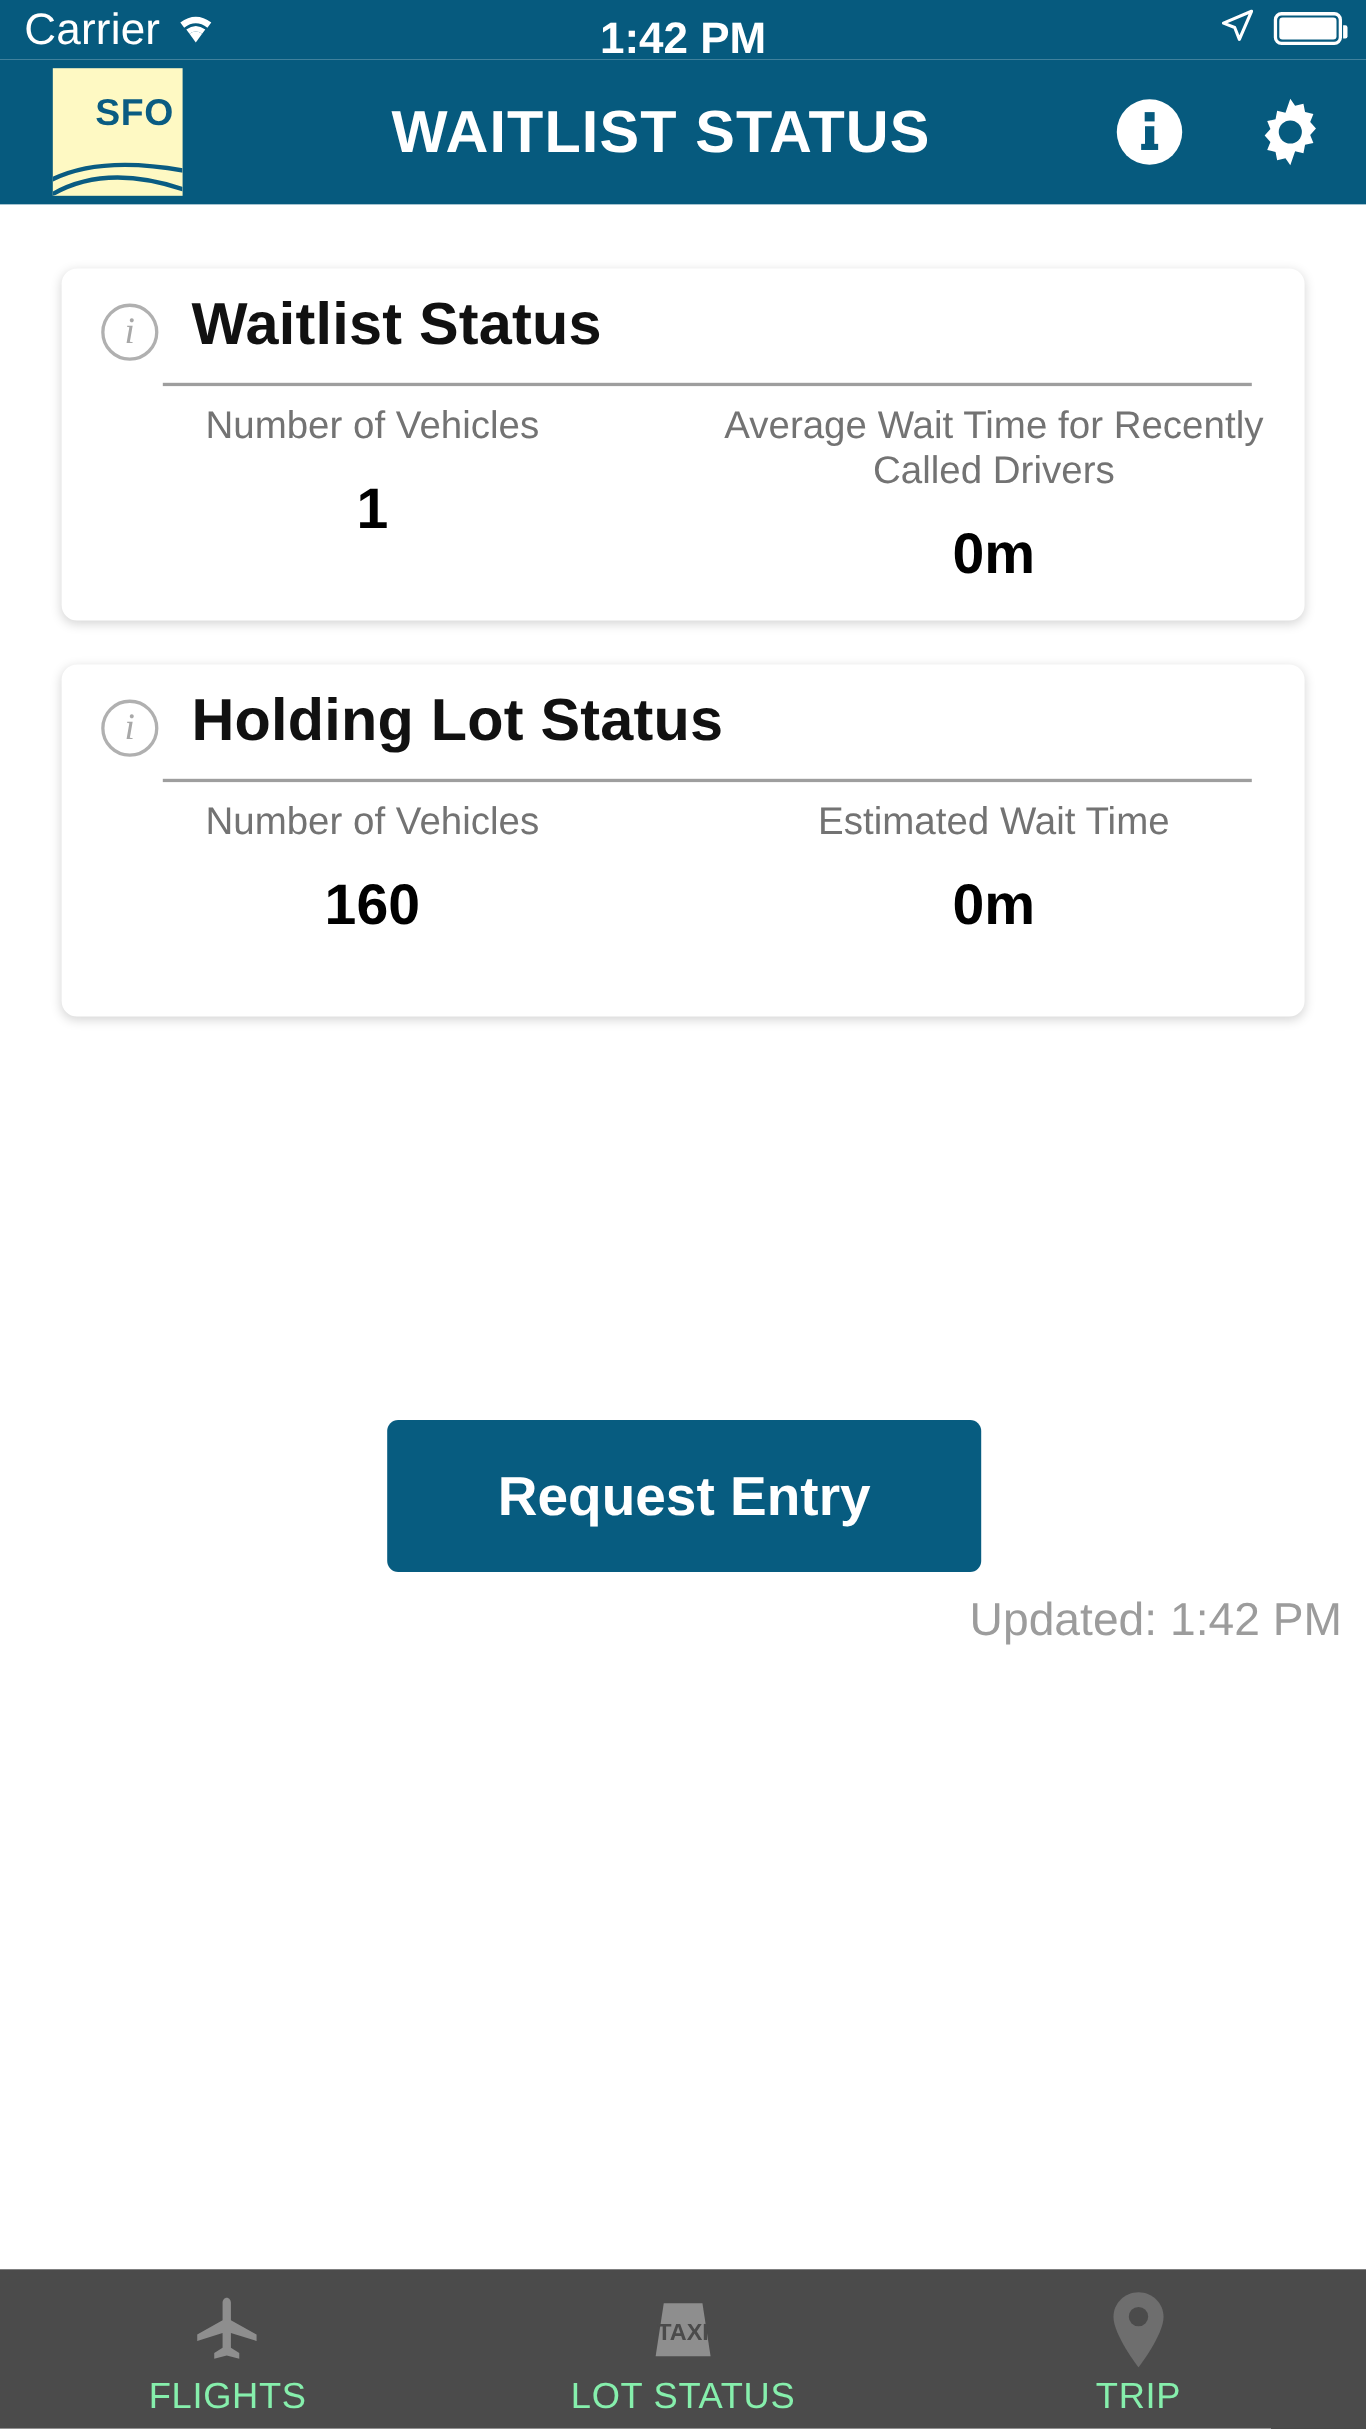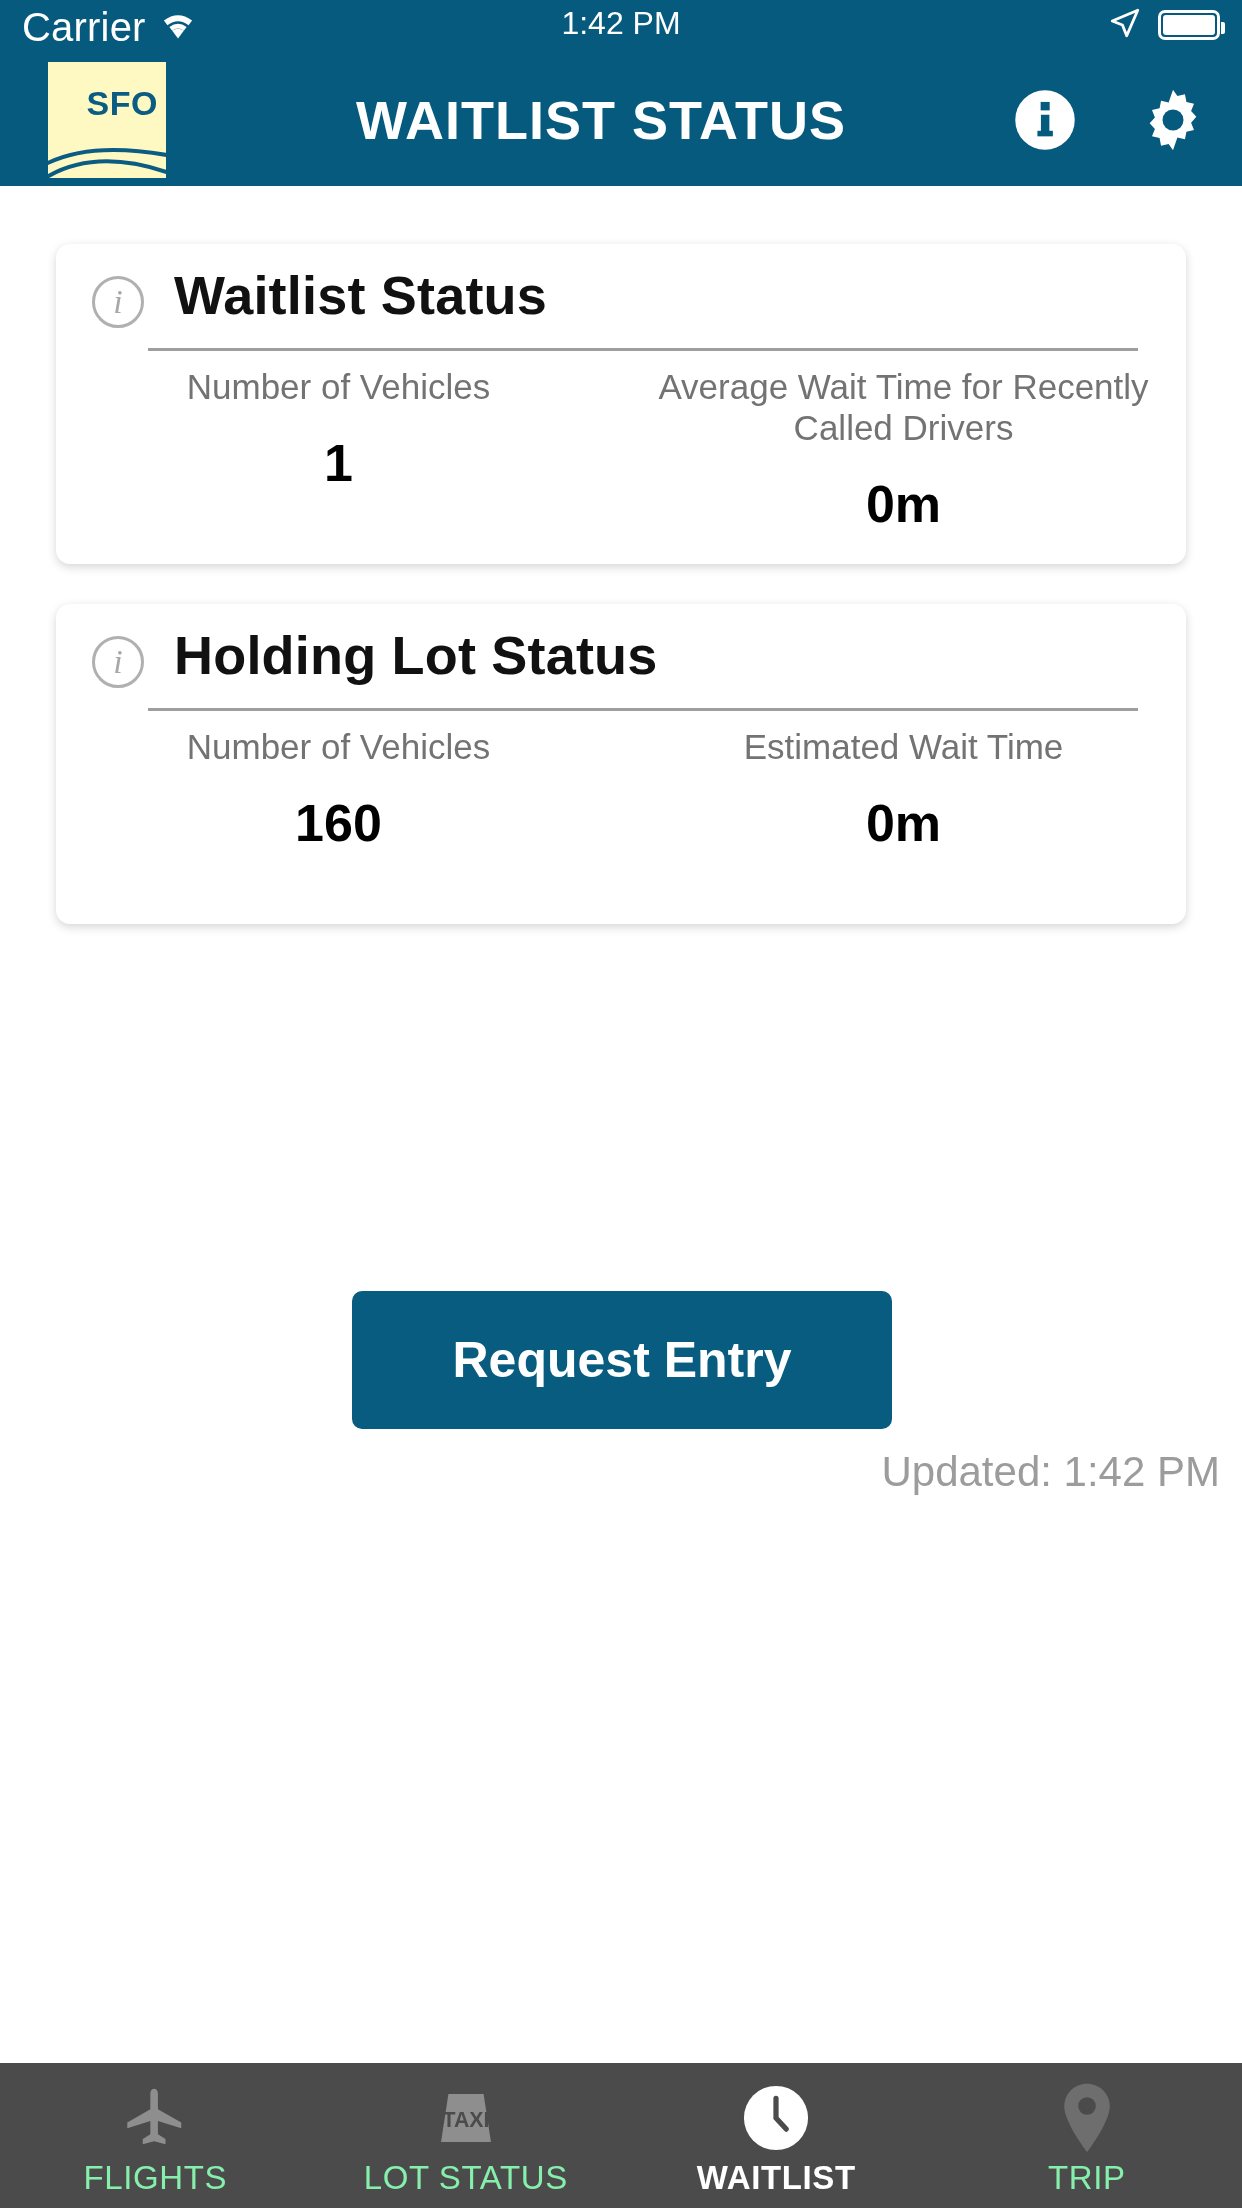--- a/index.html
+++ b/index.html
@@ -15,22 +15,22 @@
   .statusbar {
     position:absolute; top:0; left:0; width:1242px; height:54px;
     background:#065A7E; color:#ffffff;
   }
   .sb-left {
     position:absolute; left:22px; top:4px;
     display:flex; align-items:center; gap:12px;
   }
   .sb-carrier { font-size:40px; letter-spacing:0.2px; line-height:46px; }
   .sb-center {
-    position:absolute; left:0; top:0; width:1242px; text-align:center;
-    font-size:32px; font-weight:400; line-height:46px;
+    position:absolute; left:0; top:12px; width:1242px; text-align:center;
+    font-size:40px; font-weight:700; line-height:46px;
   }
   .sb-right {
     position:absolute; right:22px; top:6px;
     display:flex; align-items:center; gap:16px;
   }
   .battery {
     width:62px; height:30px; border:3px solid #ffffff; border-radius:7px;
     position:relative;
   }
   .battery::after {
@@ -249,29 +249,20 @@
     <div class="tab">
       <div class="tab-icon">
         <svg width="74" height="62" viewBox="0 0 40 32">
           <path fill="#8E8E8E" d="M10.5 3h19l4 26H6.5z"></path>
           <text x="20" y="21" font-family="Liberation Sans, sans-serif" font-size="11.5" font-weight="700" fill="#4B4B4B" text-anchor="middle">TAXI</text>
         </svg>
       </div>
       <div class="tab-label">LOT STATUS</div>
     </div>
 
-    <div class="tab active">
-      <div class="tab-icon">
-        <svg width="74" height="74" viewBox="0 0 24 24">
-          <circle cx="12" cy="12" r="10.4" fill="#ffffff"></circle>
-          <path d="M12 5.6V12l3.3 3.6" fill="none" stroke="#4B4B4B" stroke-width="1.7" stroke-linecap="round"></path>
-        </svg>
-      </div>
-      <div class="tab-label">WAITLIST</div>
-    </div>
 
     <div class="tab">
       <div class="tab-icon">
         <svg width="62" height="74" viewBox="0 0 20 26">
           <path fill="#6E6E6E" d="M10 1C5.6 1 2 4.5 2 8.9 2 14.6 10 25 10 25s8-10.4 8-16.1C18 4.5 14.4 1 10 1z"></path>
           <circle cx="10" cy="8.8" r="3.1" fill="#4B4B4B"></circle>
         </svg>
       </div>
       <div class="tab-label">TRIP</div>
     </div>

